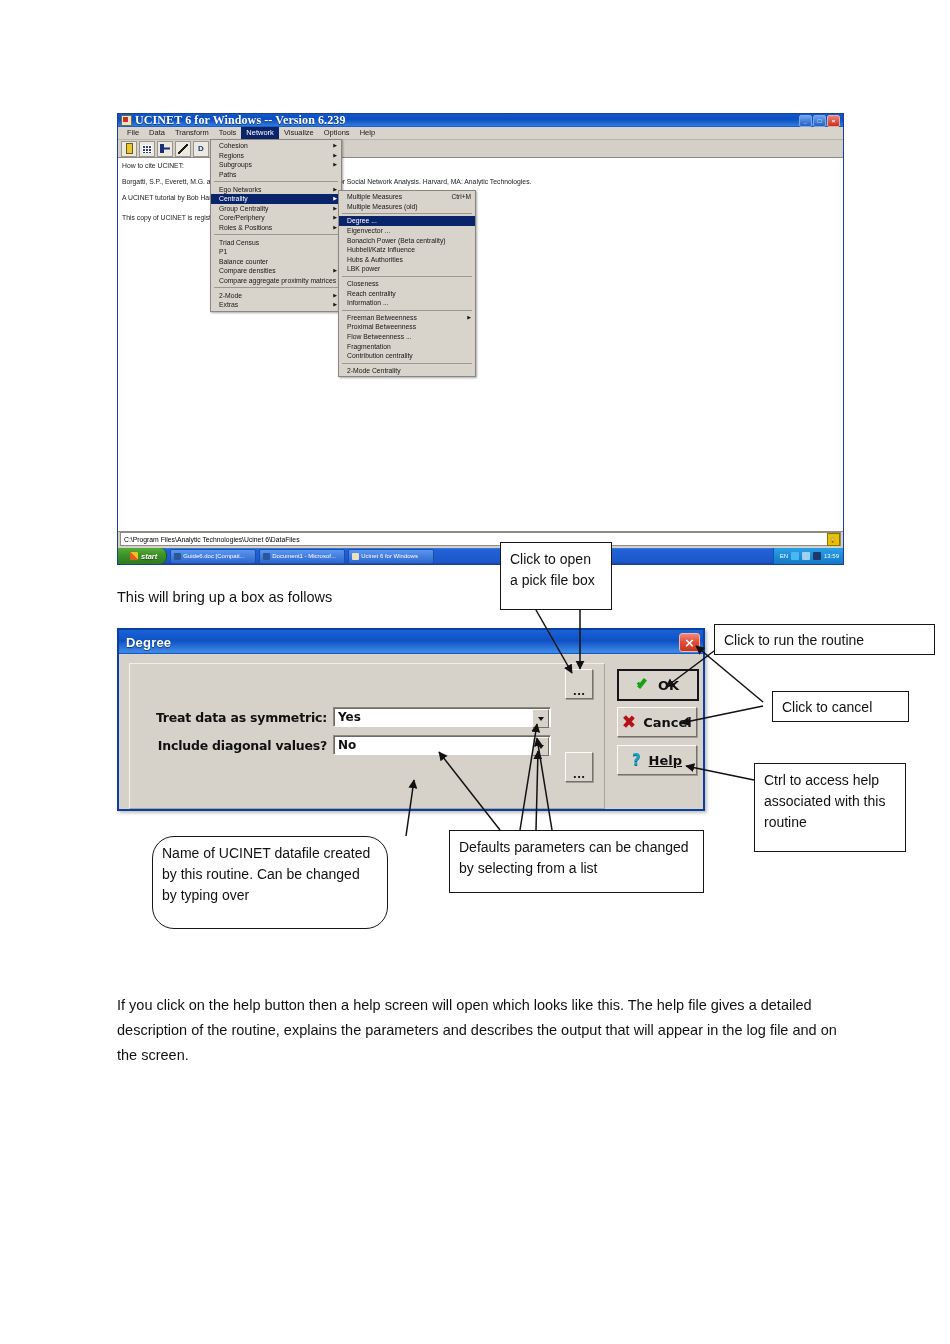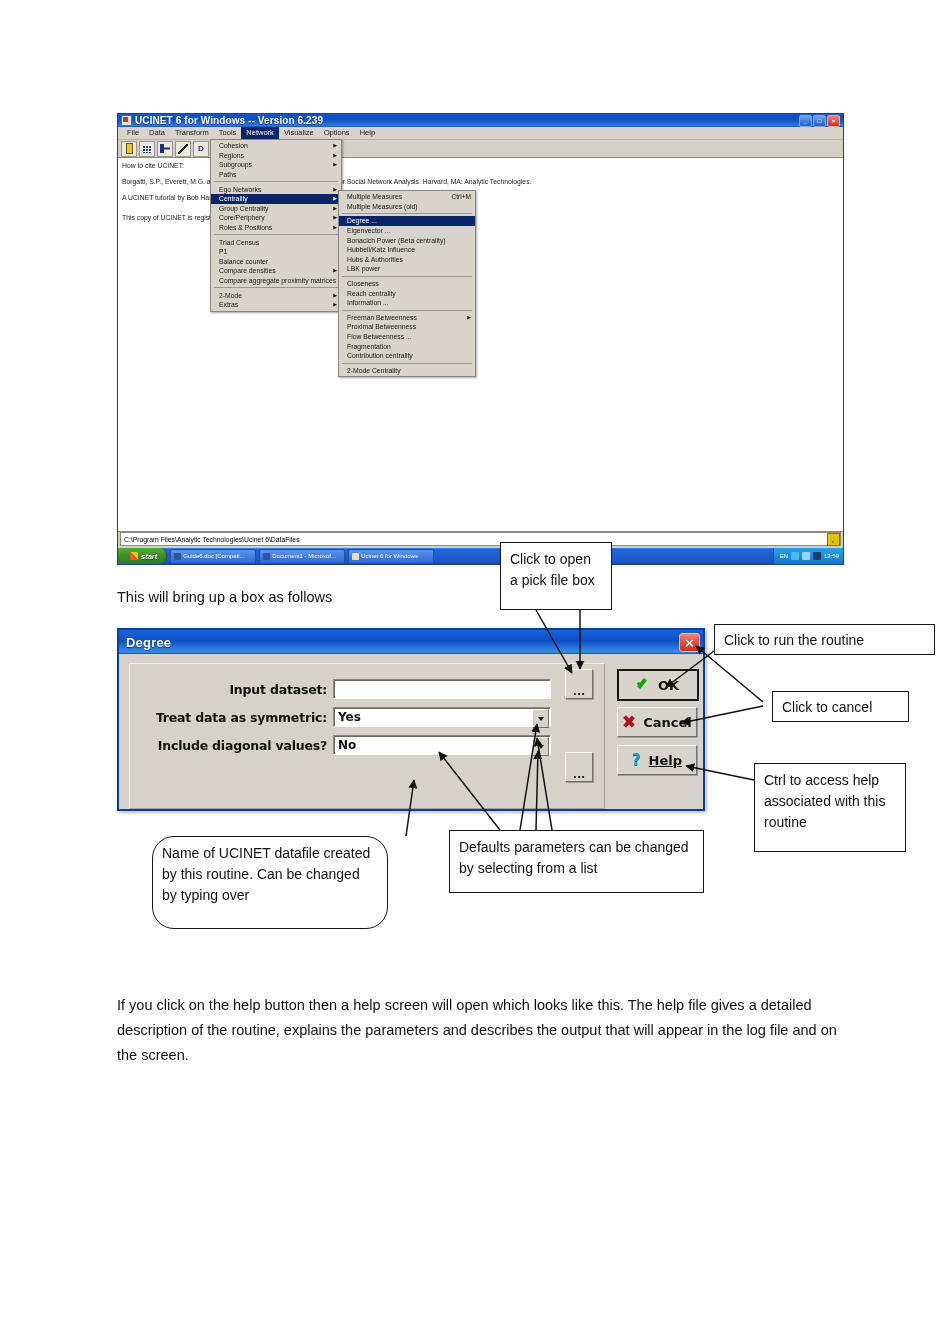--- a/index.html
+++ b/index.html
@@ -24,22 +24,22 @@
   #ucinet-title-ico{
     width:9px;height:9px;margin:0 3px 0 2px;background:#e8e4c8;
     border:1px solid #7a6a3a;border-radius:1px;flex:0 0 auto;
     position:relative;
   }
   #ucinet-title-ico:after{
     content:"";position:absolute;left:1px;top:1px;width:5px;height:5px;
     background:#c8322a;
   }
   #ucinet-title-text{
-    color:#ffffff;font-size:10px;font-weight:bold;letter-spacing:0.1px;
-    white-space:nowrap;text-shadow:0 1px 0 rgba(0,0,0,.45);
+    color:#ffffff;font-size:12px;font-weight:bold;letter-spacing:0.1px;
+    white-space:nowrap;text-shadow:0 1px 0 rgba(0,0,0,.45);font-family:Liberation Serif, serif;
   }
   #ucinet-winbtns{margin-left:auto;display:flex;gap:1px;padding-right:2px;}
   .winbtn{
     width:11px;height:10px;border:1px solid #7ba7e8;border-radius:2px;
     background:linear-gradient(to bottom,#6ea3ec,#245fc2);
     display:flex;align-items:center;justify-content:center;
     font-size:6px;color:#fff;line-height:1;
   }
   .winbtn.close{background:linear-gradient(to bottom,#e8847a,#c8311f);border-color:#eda9a0;}
   .winbtn span{font-size:6px;font-weight:bold;}
@@ -467,24 +467,20 @@
 
 <div class="abs" id="degree-dialog">
   <div id="degree-titlebar">
     <span id="degree-title">Degree</span>
     <span id="degree-close">×</span>
   </div>
 
   <div id="degree-inner">
     <div id="degree-fieldbox">
 
-      <div class="frow" style="top:14px;">
-        <span class="flabel">Input dataset:</span>
-        <span class="finput"></span>
-      </div>
 
       <div class="frow" style="top:42px;">
         <span class="flabel">Treat data as symmetric:</span>
         <span class="finput combo">
           <span>Yes</span>
           <span class="carat">
               <b></b>
             </span>
         </span>
       </div>

